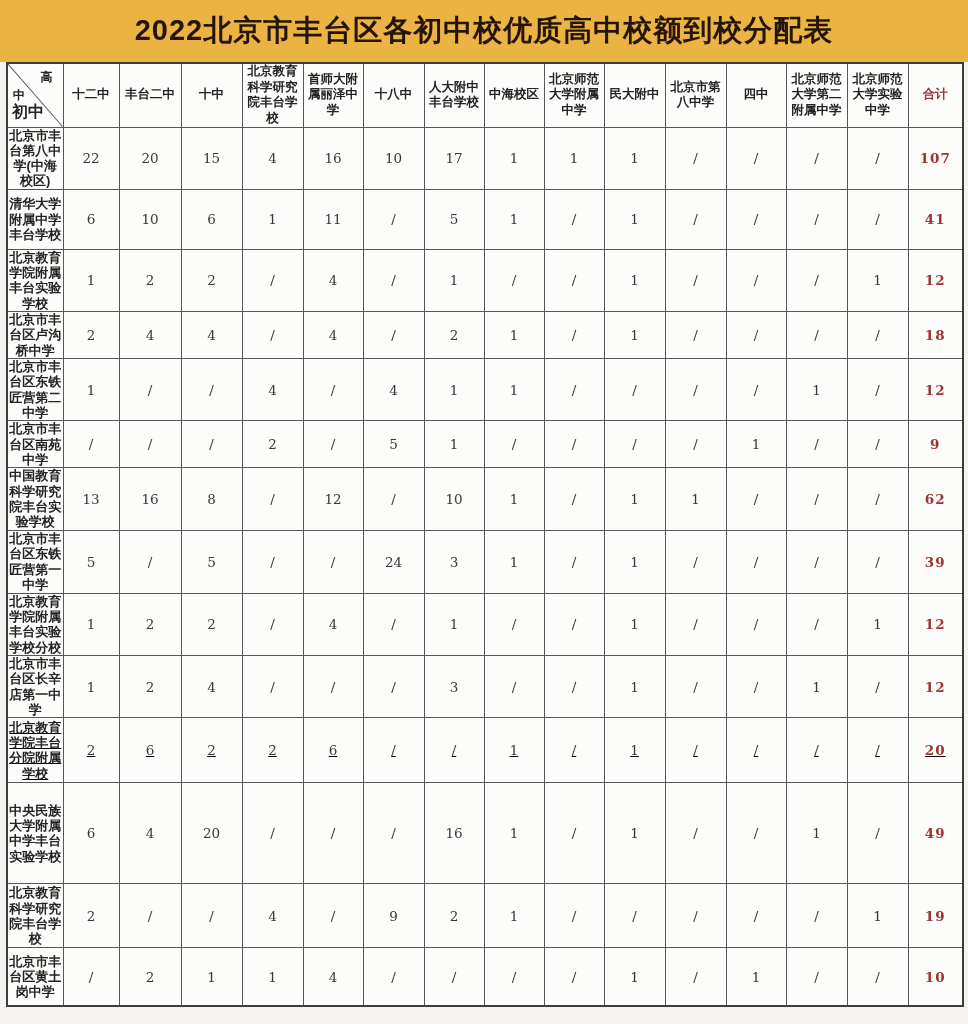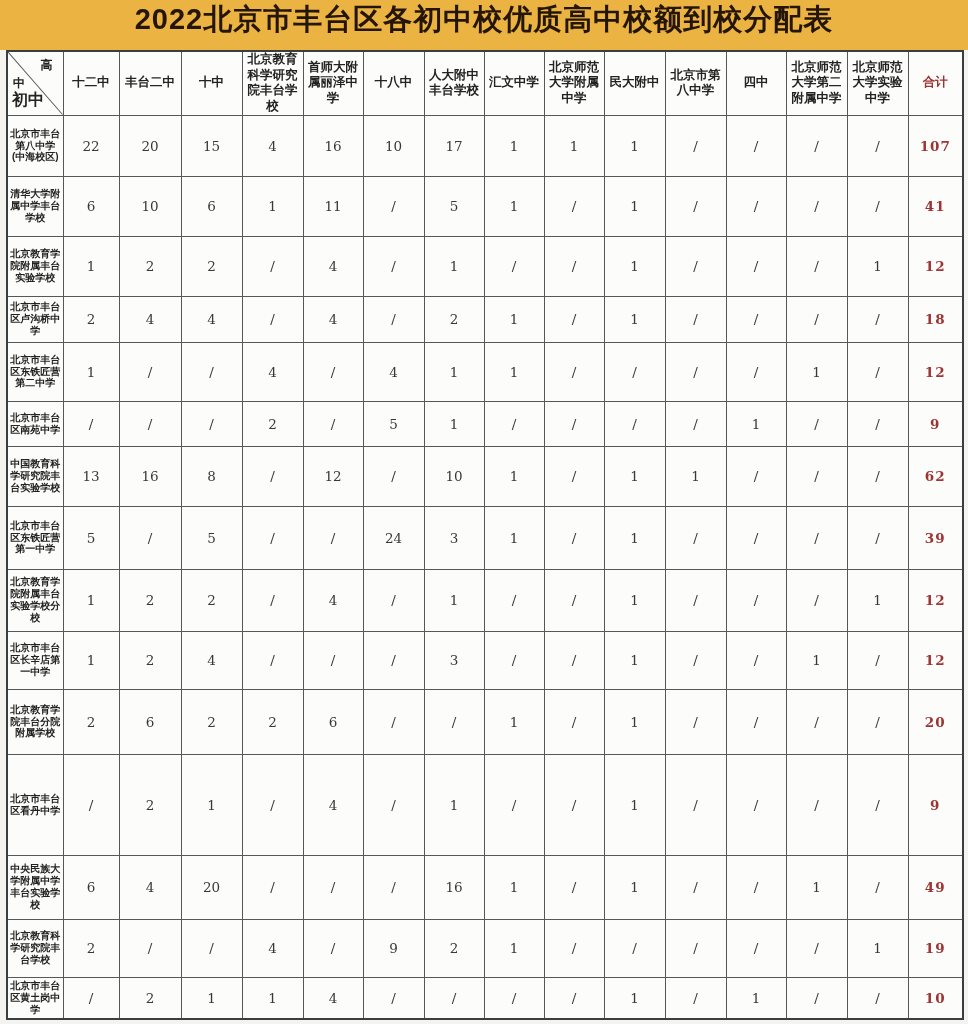--- a/index.html
+++ b/index.html
@@ -14,23 +14,23 @@
     --cell-bg:#fcfcfa;
   }
   *{box-sizing:border-box;}
   html,body{margin:0;padding:0;}
   body{
     width:968px;height:1024px;overflow:hidden;
     background:var(--paper);
     font-family:"Liberation Sans", sans-serif;
   }
   .title-bar{
-    width:968px;height:50px;
+    width:968px;height:62px;
     background:var(--title-bg);
-    display:flex;justify-content:center;
+    display:flex;align-items:center;justify-content:center;
   }
   .page-title{
     font-size:29px;font-weight:700;color:var(--title-fg);
     letter-spacing:1px;white-space:nowrap;
   }
   table{
     table-layout:fixed;border-collapse:collapse;
     width:956px;margin-left:6px;
     background:var(--cell-bg);
     border:2px solid var(--grid-heavy);
@@ -39,21 +39,21 @@
     border:1px solid var(--grid);
     text-align:center;vertical-align:middle;
     padding:0 1px;overflow:hidden;
   }
   thead tr{height:61px;}
   th.colhead{
     font-size:12.5px;font-weight:700;color:var(--head-fg);line-height:1.25;
   }
   th.total-col{color:var(--total);}
   tbody th.rowhead{
-    font-size:10px;font-weight:700;color:var(--head-fg);line-height:1.18;
+    font-size:13px;font-weight:700;color:var(--head-fg);line-height:1.18;
   }
   td.cell{
     font-family:"DejaVu Serif", serif;
     font-size:13.5px;color:var(--cell-fg);
   }
   td.total{
     font-family:"DejaVu Serif", serif;
     font-size:13.5px;font-weight:700;color:var(--total);
     letter-spacing:1px;
   }
@@ -61,21 +61,21 @@
   tbody tr:nth-child(1){height:61px;}
   tbody tr:nth-child(2){height:60px;margin-top:48px;}
   tbody tr:nth-child(3){height:60px;margin-top:28px;}
   tbody tr:nth-child(4){height:46px;}
   tbody tr:nth-child(5){height:59px;}
   tbody tr:nth-child(6){height:45px;}
   tbody tr:nth-child(7){height:60px;}
   tbody tr:nth-child(8){height:63px;}
   tbody tr:nth-child(9){height:62px;}
   tbody tr:nth-child(10){height:58px;}
-  tbody tr:nth-child(11){height:65px;}
+  tbody tr:nth-child(11){height:65px;text-decoration:underline;}
   tbody tr:nth-child(12){height:101px;}
   tbody tr:nth-child(13){height:64px;}
   tbody tr:nth-child(14){height:58px;}
   tbody tr:nth-child(15){height:42px;}
   
   th.corner{position:relative;padding:0;}
   th.corner svg{position:absolute;left:0;top:0;width:100%;height:100%;}
   .corner-ch{position:absolute;font-size:12px;font-weight:700;color:var(--head-fg);}
   .corner-ch0{top:5px;right:10px;}
   .corner-ch1{top:23px;left:5px;}
@@ -117,21 +117,21 @@
           <span class="corner-ch corner-ch1">中</span>
           <span class="corner-bottom">初中</span>
         </th>
         <th class="colhead">十二中</th>
         <th class="colhead">丰台二中</th>
         <th class="colhead">十中</th>
         <th class="colhead">北京教育科学研究院丰台学校</th>
         <th class="colhead">首师大附属丽泽中学</th>
         <th class="colhead">十八中</th>
         <th class="colhead">人大附中丰台学校</th>
-        <th class="colhead">汇文中学</th>
+        <th class="colhead">中海校区</th>
         <th class="colhead">北京师范大学附属中学</th>
         <th class="colhead">民大附中</th>
         <th class="colhead">北京市第八中学</th>
         <th class="colhead">四中</th>
         <th class="colhead">北京师范大学第二附属中学</th>
         <th class="colhead">北京师范大学实验中学</th>
         <th class="colhead total-col">合计</th>
       </tr>
     </thead>
   <tbody id="tbody">
@@ -327,38 +327,20 @@
         <td class="cell">1</td>
         <td class="cell">/</td>
         <td class="cell">1</td>
         <td class="cell">/</td>
         <td class="cell">/</td>
         <td class="cell">/</td>
         <td class="cell">/</td>
         <td class="total">20</td>
       </tr>
       <tr>
-        <th class="rowhead">北京市丰台区看丹中学</th>
-        <td class="cell">/</td>
-        <td class="cell">2</td>
-        <td class="cell">1</td>
-        <td class="cell">/</td>
-        <td class="cell">4</td>
-        <td class="cell">/</td>
-        <td class="cell">1</td>
-        <td class="cell">/</td>
-        <td class="cell">/</td>
-        <td class="cell">1</td>
-        <td class="cell">/</td>
-        <td class="cell">/</td>
-        <td class="cell">/</td>
-        <td class="cell">/</td>
-        <td class="total">9</td>
-      </tr>
-      <tr>
         <th class="rowhead">中央民族大学附属中学丰台实验学校</th>
         <td class="cell">6</td>
         <td class="cell">4</td>
         <td class="cell">20</td>
         <td class="cell">/</td>
         <td class="cell">/</td>
         <td class="cell">/</td>
         <td class="cell">16</td>
         <td class="cell">1</td>
         <td class="cell">/</td>

